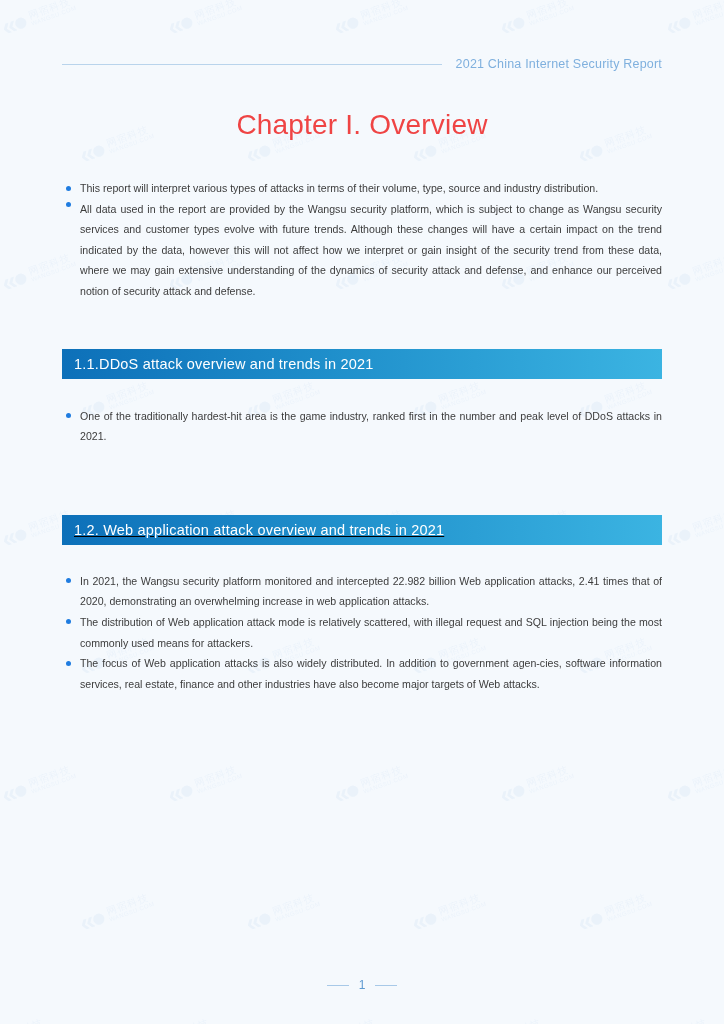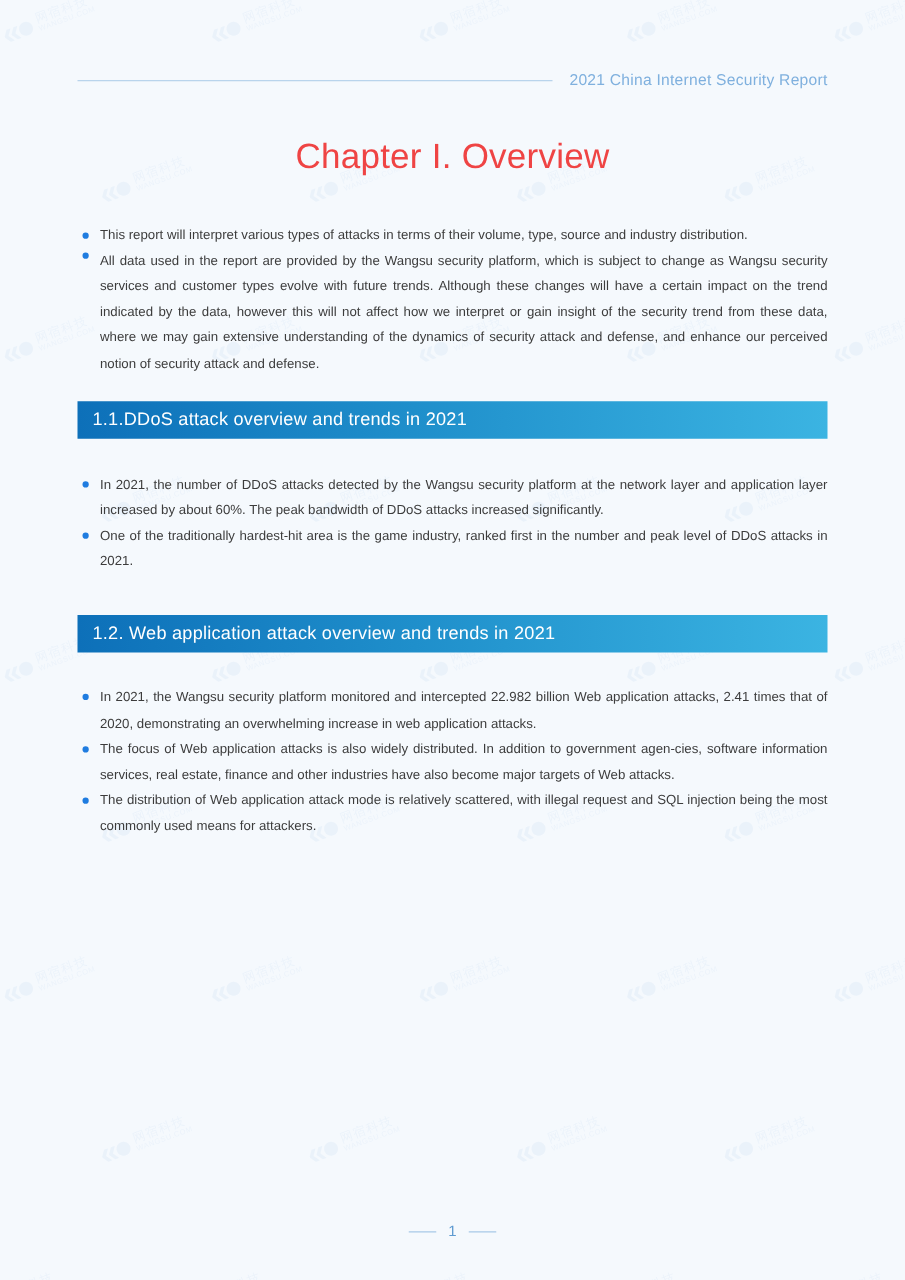--- a/index.html
+++ b/index.html
@@ -121,41 +121,41 @@
     top: 3px;
   }
 
   .intro-list {
     margin-top: 37px;
   }
 
   
   .section-bar {
     height: 30px;
-    margin-top: 19px;
+    margin-top: 47px;
     background: linear-gradient(90deg, #0d70b9 0%, #1f8fcb 45%, #3bb4e2 100%);
     display: flex;
     align-items: center;
     padding-left: 12px;
     box-sizing: border-box;
   }
   .section-bar-label {
     color: #ffffff;
     font-size: 14.5px;
     letter-spacing: 0.2px;
   }
 
   .section-body {
     margin-top: 26px;
   }
 
   
   .sec1-body { margin-top: 27px; }
   .sec2-body { }
-  .sec2-bar  { margin-top: 32px; }
+  .sec2-bar  { margin-top: 68px; text-decoration: underline; }
 
   
   .doc-footer {
     position: absolute;
     left: 0;
     right: 0;
     bottom: 32px;
     display: flex;
     align-items: center;
     justify-content: center;
@@ -466,31 +466,30 @@
 
   <ul class="bullet-list intro-list">
     <li class="bullet-item">This report will interpret various types of attacks in terms of their volume, type, source and industry distribution.</li>
     <li class="bullet-item raised">All data used in the report are provided by the Wangsu security platform, which is subject to change as Wangsu security services and customer types evolve with future trends. Although these changes will have a certain impact on the trend indicated by the data, however this will not affect how we interpret or gain insight of the security trend from these data, where we may gain extensive understanding of the dynamics of security attack and defense, and enhance our perceived notion of security attack and defense.</li>
   </ul>
 
   <div class="section-bar">
     <span class="section-bar-label">1.1.DDoS attack overview and trends in 2021</span>
   </div>
   <ul class="bullet-list section-body sec1-body">
-    <li class="bullet-item">In 2021, the number of DDoS attacks detected by the Wangsu security platform at the network layer and application layer increased by about 60%. The peak bandwidth of DDoS attacks increased significantly.</li>
     <li class="bullet-item">One of the traditionally hardest-hit area is the game industry, ranked first in the number and peak level of DDoS attacks in 2021.</li>
   </ul>
 
   <div class="section-bar sec2-bar">
     <span class="section-bar-label">1.2. Web application attack overview and trends in 2021</span>
   </div>
   <ul class="bullet-list section-body sec2-body">
     <li class="bullet-item">In 2021, the Wangsu security platform monitored and intercepted 22.982 billion Web application attacks, 2.41 times that of 2020, demonstrating an overwhelming increase in web application attacks.</li>
+    <li class="bullet-item">The distribution of Web application attack mode is relatively scattered, with illegal request and SQL injection being the most commonly used means for attackers.</li>
     <li class="bullet-item">The focus of Web application attacks is also widely distributed. In addition to government agen-cies, software information services, real estate, finance and other industries have also become major targets of Web attacks.</li>
-    <li class="bullet-item">The distribution of Web application attack mode is relatively scattered, with illegal request and SQL injection being the most commonly used means for attackers.</li>
   </ul>
 
 </div>
 
 <div class="doc-footer">
   <span class="footer-dash"></span>
   <span class="footer-page-number">1</span>
   <span class="footer-dash"></span>
 </div>
 

